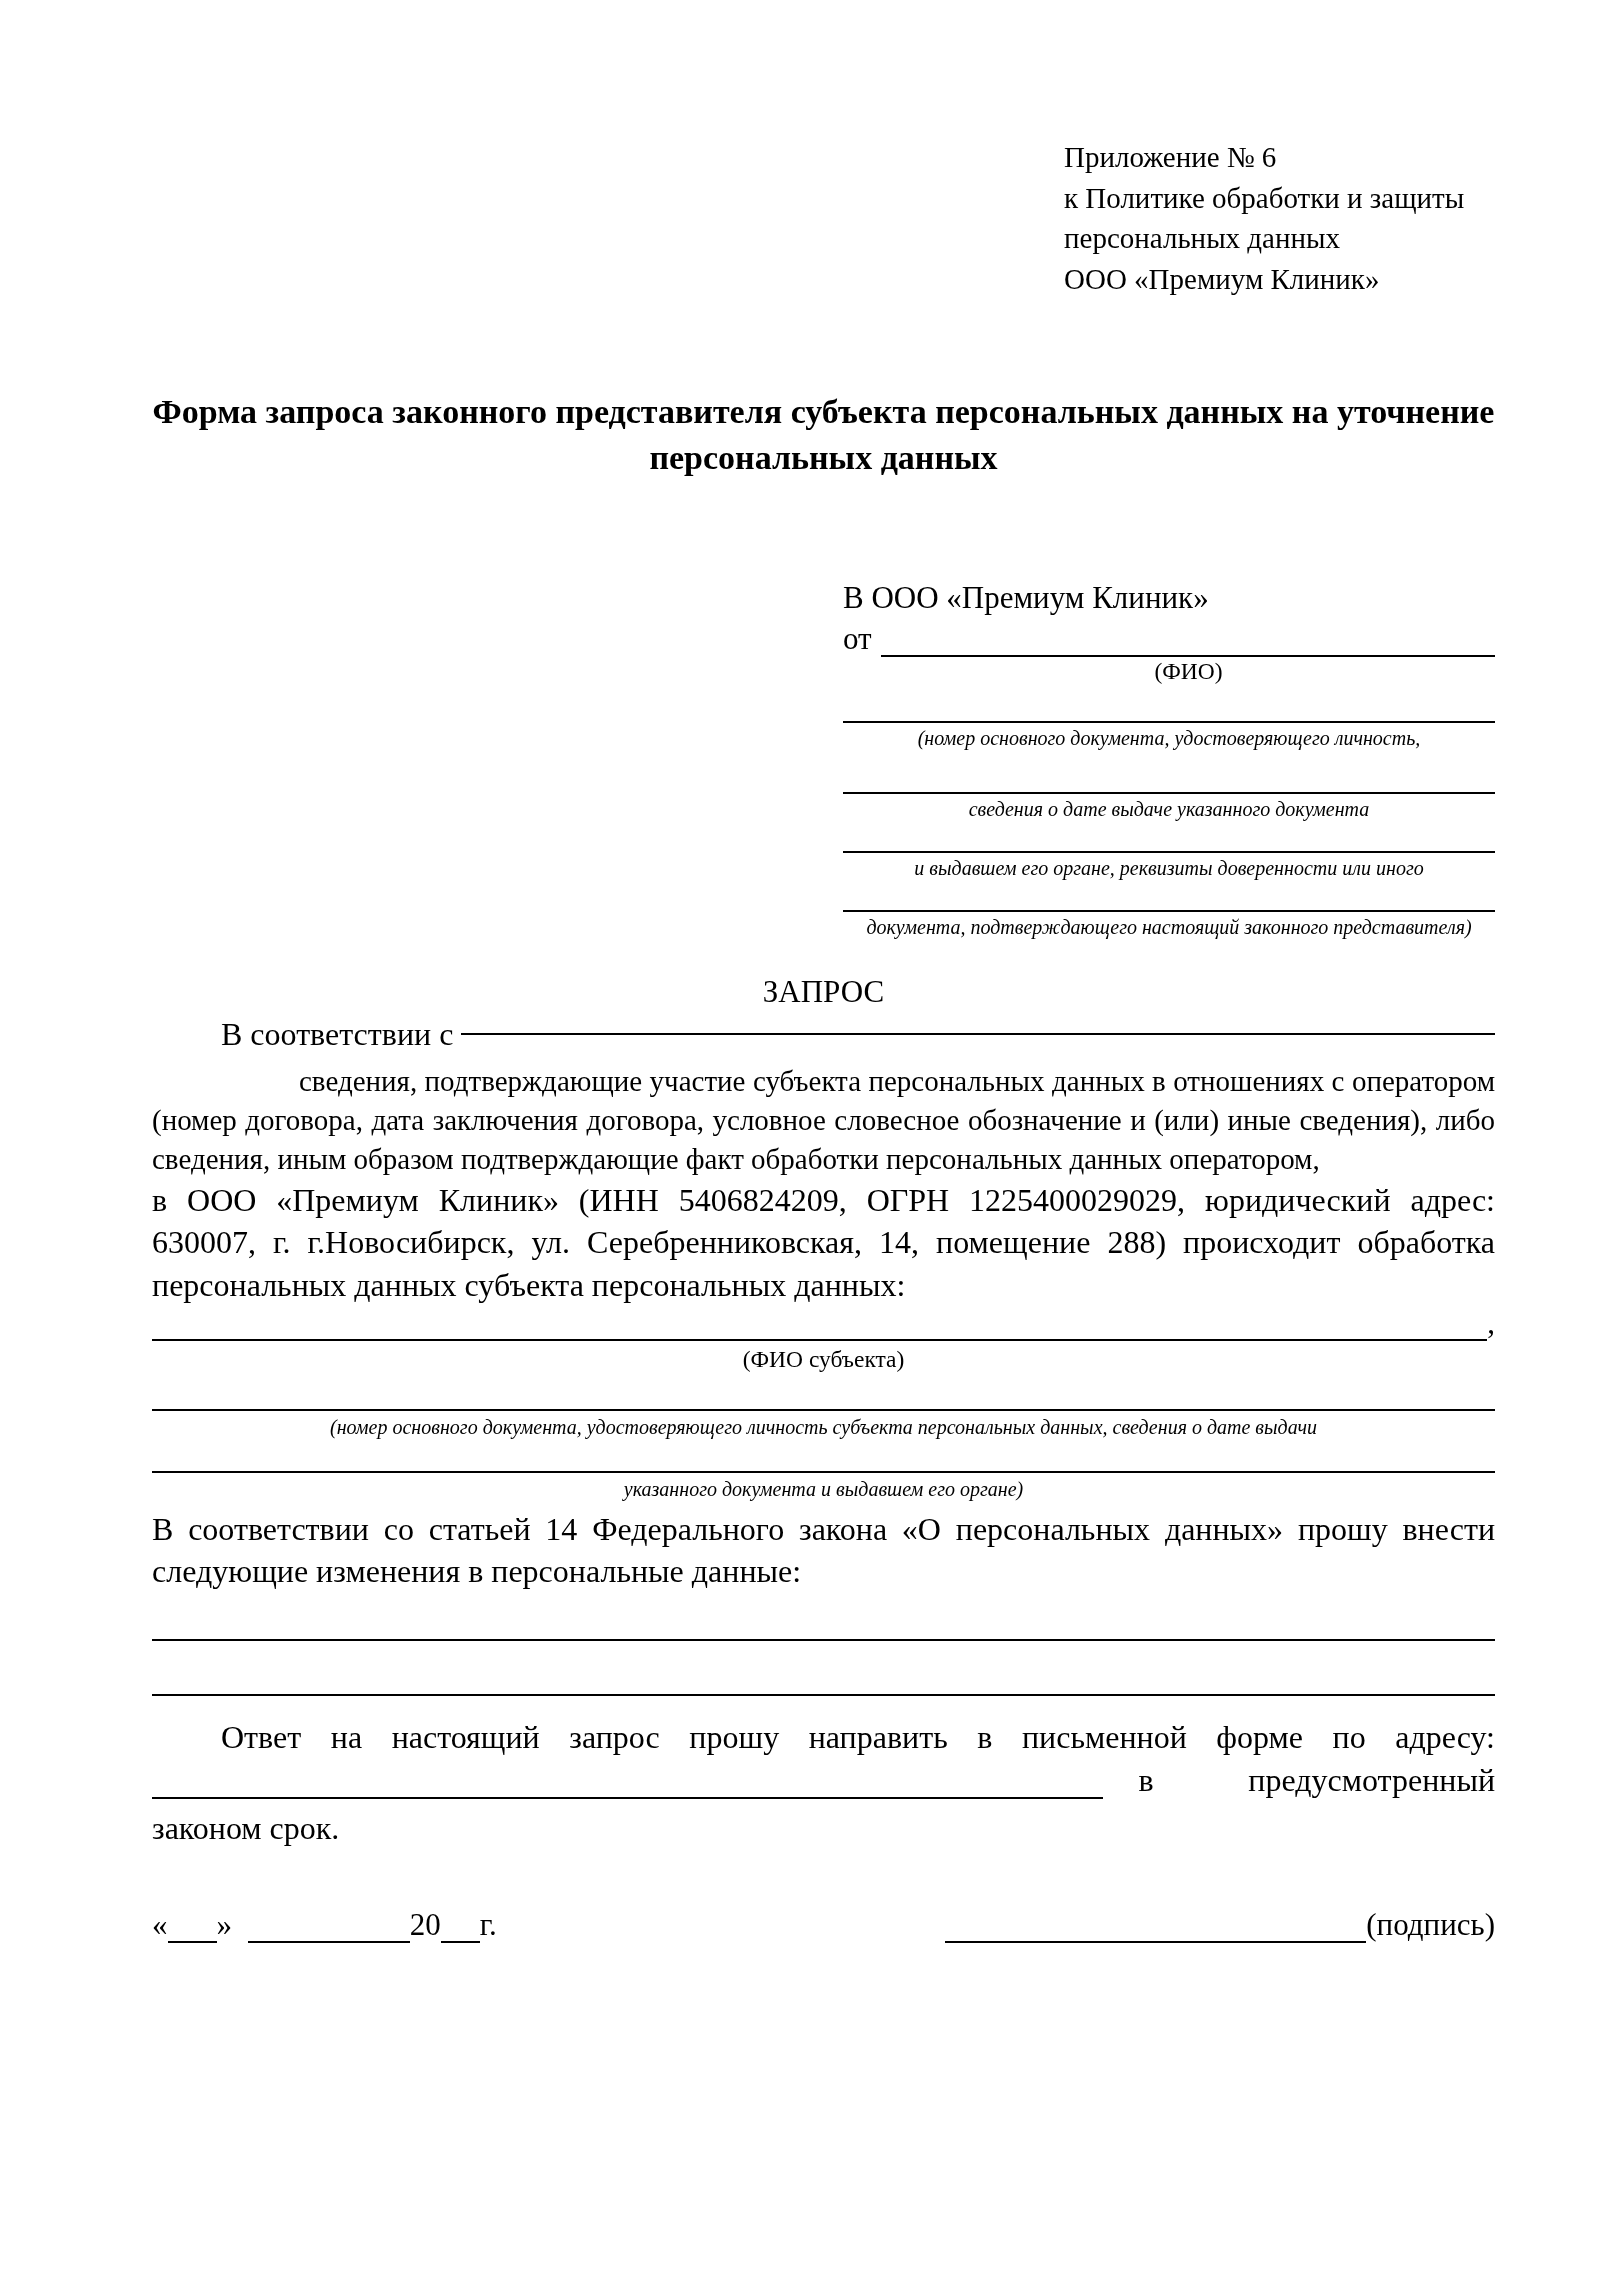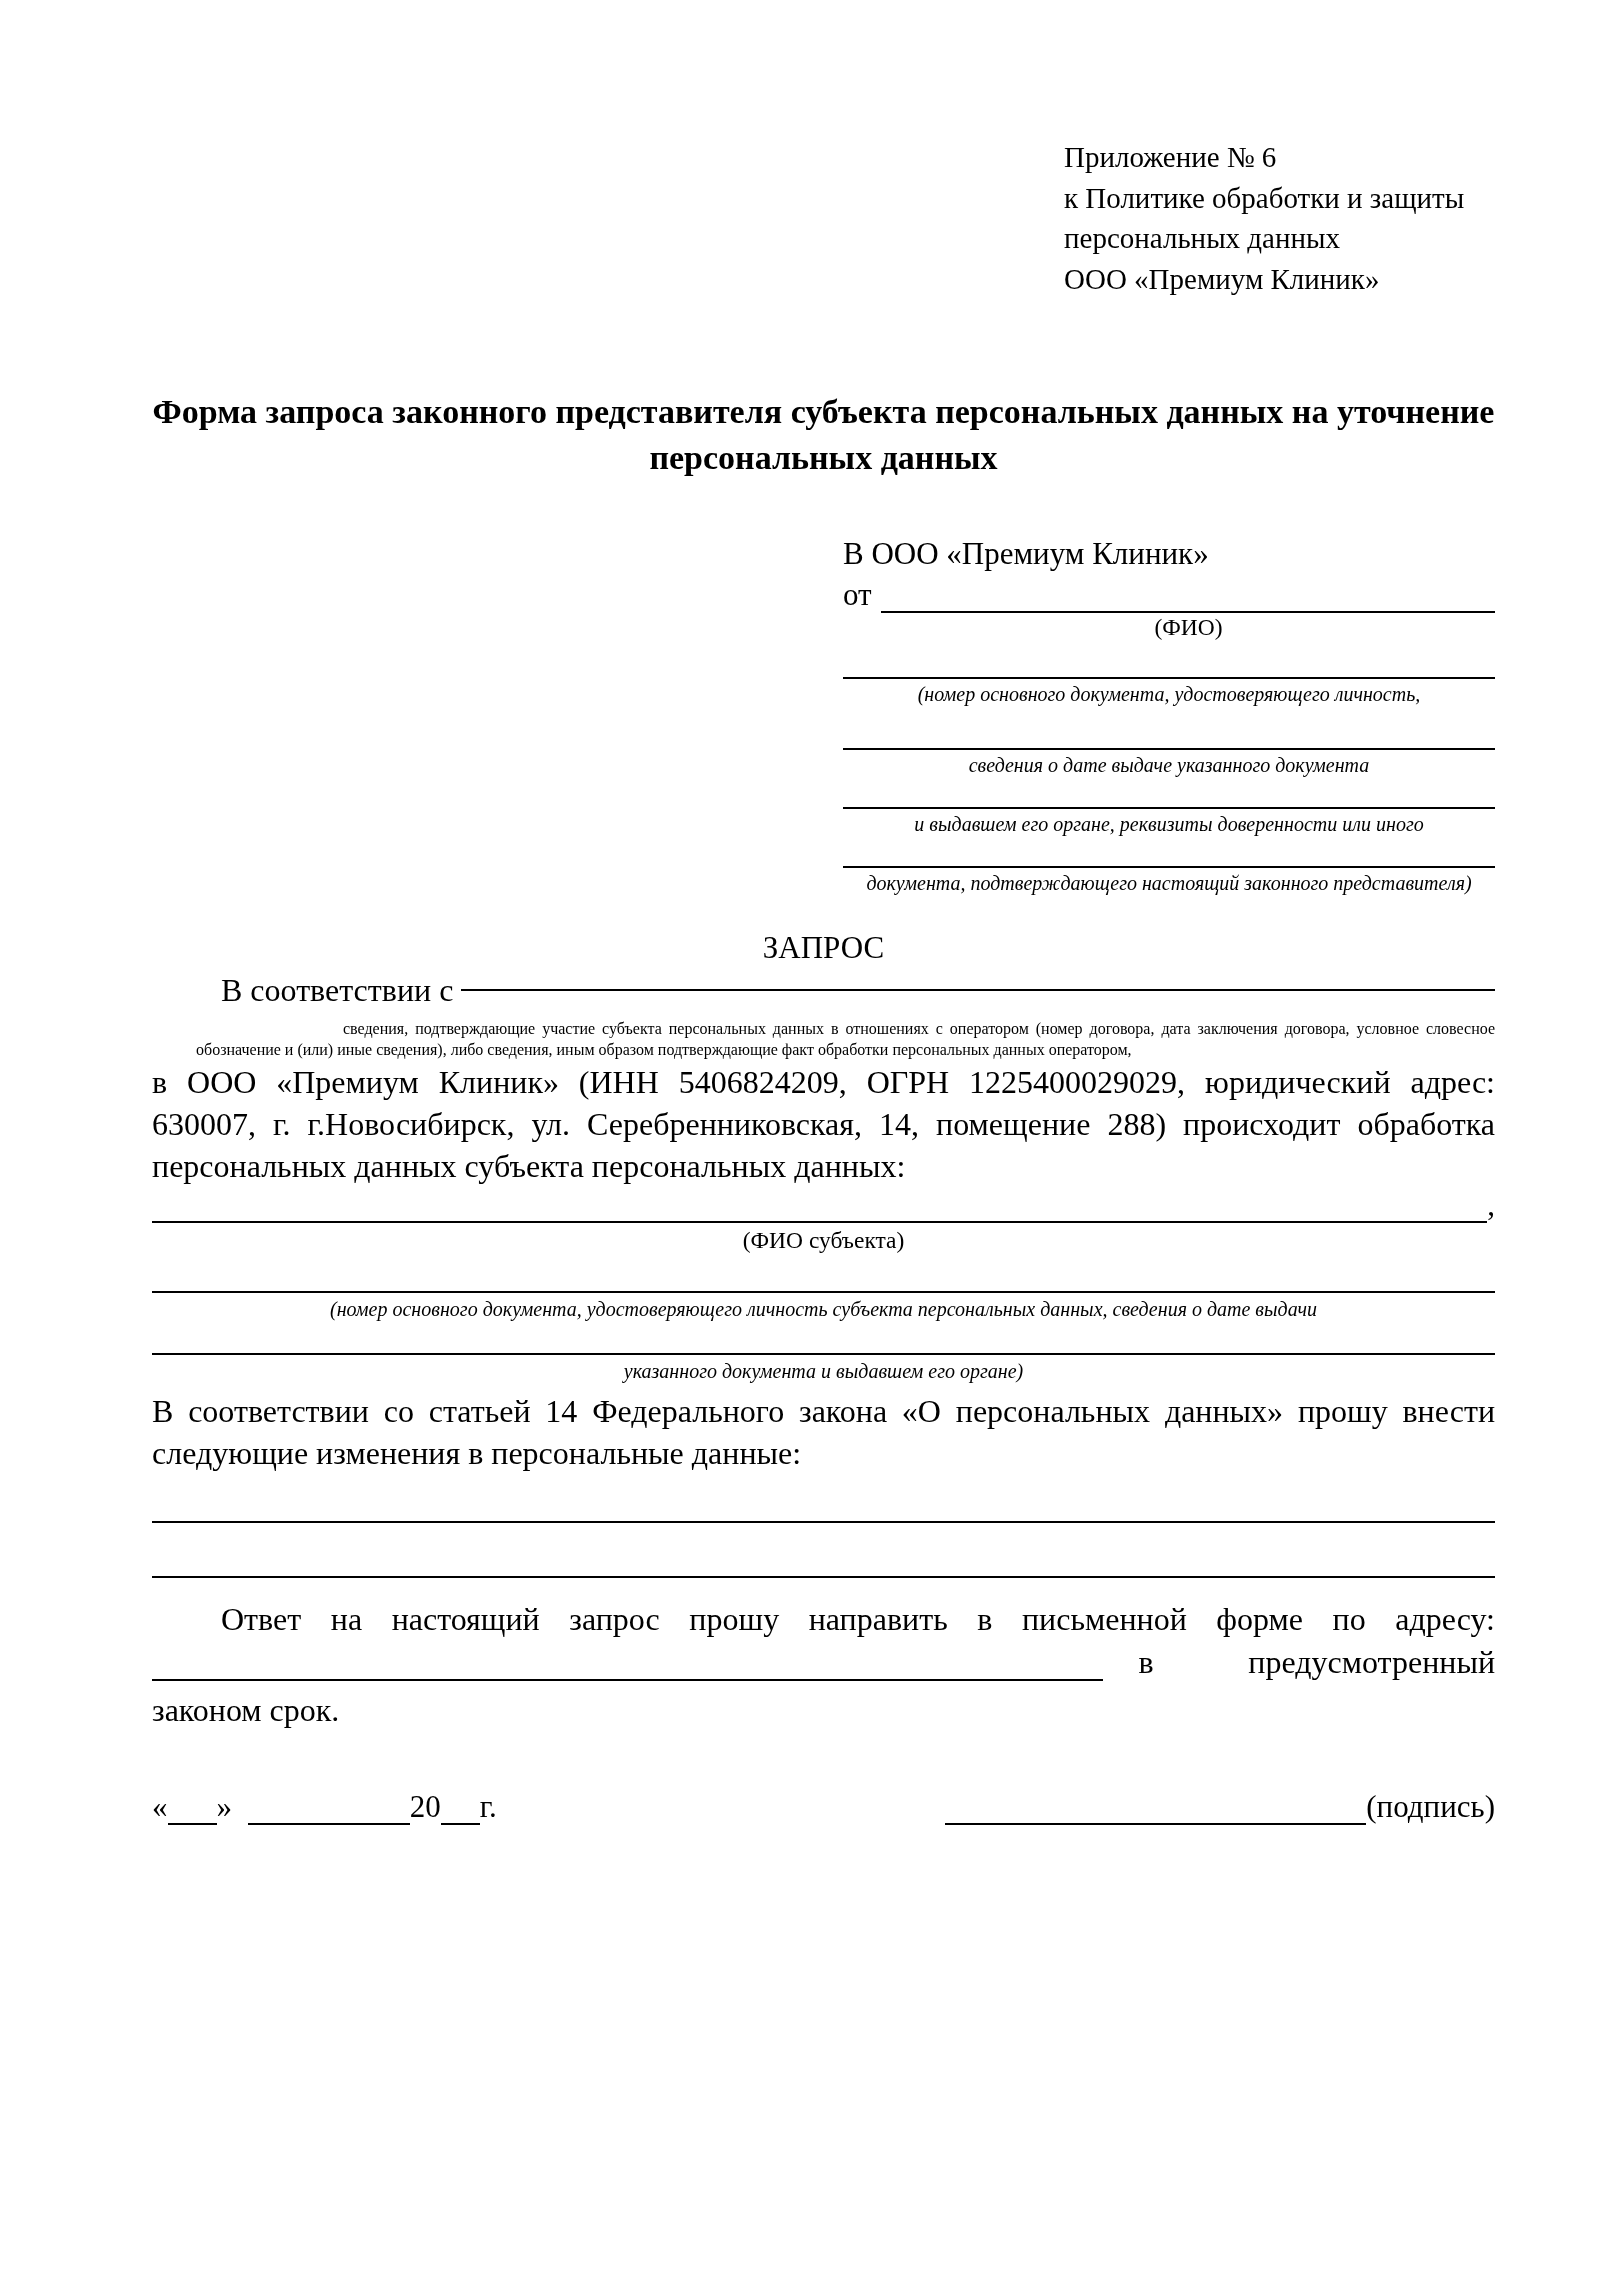--- a/index.html
+++ b/index.html
@@ -33,21 +33,21 @@
   .title {
     margin-top: 90px;
     font-size: 34px;
     font-weight: bold;
     text-align: center;
     line-height: 1.33;
   }
 
   
   .addressee {
-    margin-top: 54px;
+    margin-top: 98px;
     margin-left: 691px;
     width: 652px;
   }
   .addr-to { font-size: 31px; line-height: 1.3; }
   .addr-from-row {
     display: flex;
     align-items: flex-end;
     font-size: 31px;
     height: 35px;
     margin-top: 3.9px;
@@ -89,25 +89,24 @@
     display: flex;
     align-items: center;
     font-size: 32px;
     height: 43px;
   }
   .accordance-row .indent { width: 69px; flex: 0 0 auto; }
   .accordance-row .label { margin-right: 7.8px; white-space: nowrap; }
 
   .smallprint {
     margin-top: 5.9px;
-    font-size: 16px;
+    font-size: 29px;
     line-height: 1.35;
     text-align: justify;
     text-indent: 147px;
-    margin-left: 44px;
   }
 
   .body-para {
     font-size: 32px;
     line-height: 1.32;
     text-align: justify;
   }
 
   .subject-line-row {
     display: flex;

